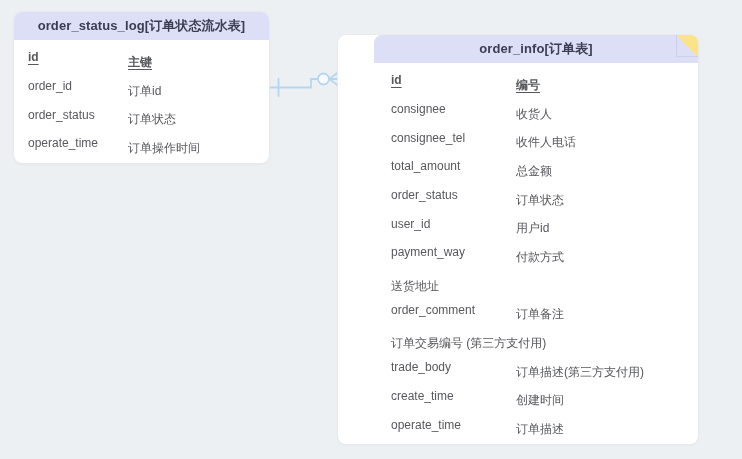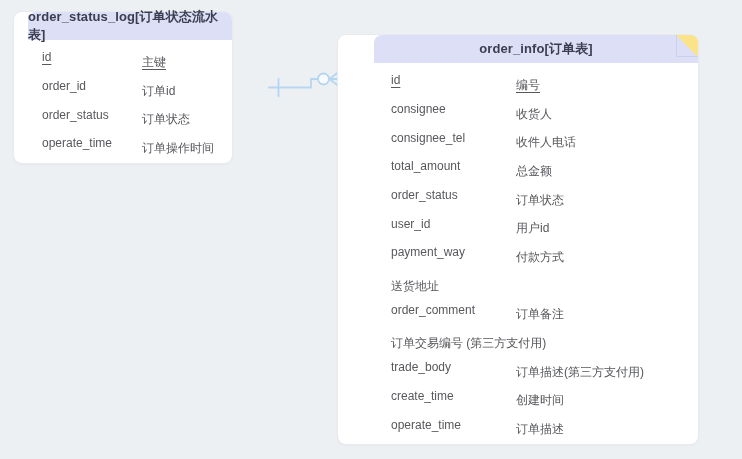--- a/index.html
+++ b/index.html
@@ -15,21 +15,21 @@
   }
   .connector-layer{position:absolute;left:0;top:0;width:742px;height:459px;z-index:0;}
   .connector-layer path,.connector-layer circle{
     stroke:var(--connector);stroke-width:1.8;fill:none;stroke-linecap:round;
   }
   .connector-layer circle{fill:#f8fbfe;}
   .entity{
     position:absolute;z-index:1;background:var(--body-bg);border-radius:8px;
     box-shadow:0 0 0 1px var(--table-border),0 1px 3px rgba(30,34,60,.06);
   }
-  .entity.t0{left:14px;top:12px;width:218px;padding-left:14px;}
+  .entity.t0{left:14px;top:12px;width:255px;}
   .entity.t1{left:338px;top:35px;width:360px;padding-left:36px;}
   .thead{
     position:relative;height:28px;background:var(--header-bg);
     border-radius:8px 8px 0 0;display:flex;align-items:center;justify-content:center;
   }
   .ttitle{font-size:13px;font-weight:bold;color:var(--title-text);letter-spacing:.1px;}
   .fold{
     position:absolute;top:0;right:0;width:22px;height:22px;
     border-top-right-radius:8px;
     background:linear-gradient(to bottom left,var(--note-fold) 50%,rgba(251,227,138,0) 50.5%);
@@ -38,21 +38,21 @@
     content:"";position:absolute;inset:0;
     border-left:1px solid rgba(140,150,190,.20);
     border-bottom:1px solid rgba(140,150,190,.20);
   }
   .tbody{padding:3px 0 5px;}
   .field-row{height:28.7px;display:flex;align-items:center;padding-left:14px;}
   .t1 .field-row{padding-left:17px;}
   .f-name{width:100px;font-size:12px;color:var(--field-text);flex:none;}
   .t1 .f-name{width:125px;}
   .f-desc{font-size:12px;color:var(--field-text);white-space:nowrap;margin-top:10px;}
-  .pk .f-name,.pk .f-desc{text-decoration:underline;text-underline-offset:2.5px;}
+  .pk .f-name,.pk .f-desc{text-decoration:underline;text-underline-offset:2.5px;font-weight:bold;}
 </style>
 </head>
 <body>
 
 <svg class="connector-layer" viewBox="0 0 742 459">
   <path d="M269 87.5 H311 V79 H317.5"></path>
   <path d="M278.5 79 V96"></path>
   <circle cx="323.5" cy="79" r="5.5"></circle>
   <path d="M329.5 79 L338.5 72 M329.5 79 L338.5 79 M329.5 79 L338.5 86"></path>
 </svg>

